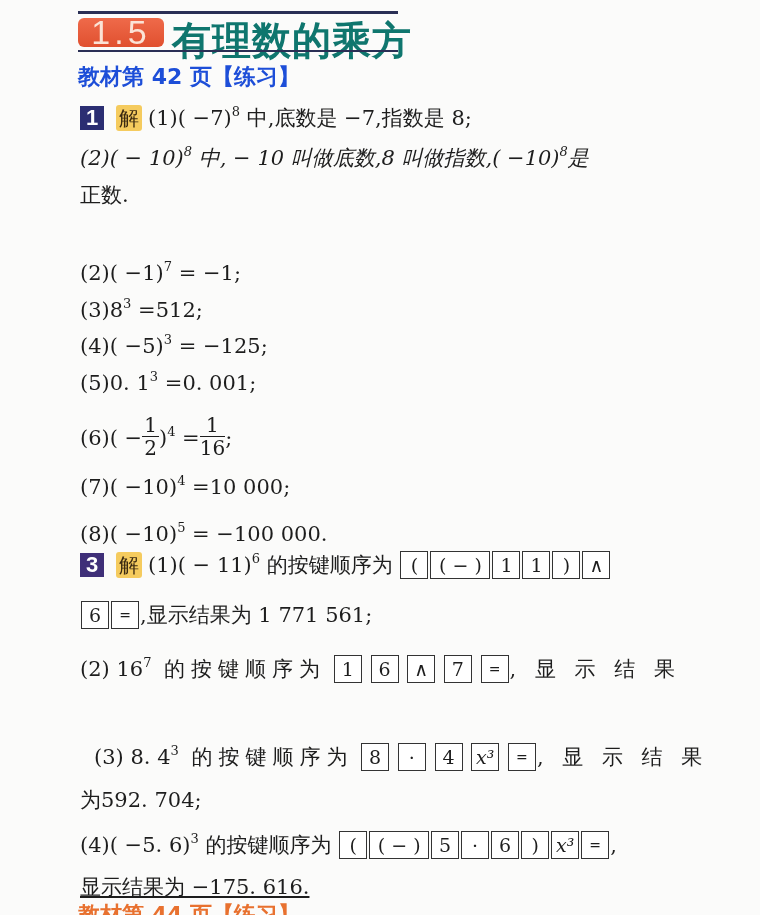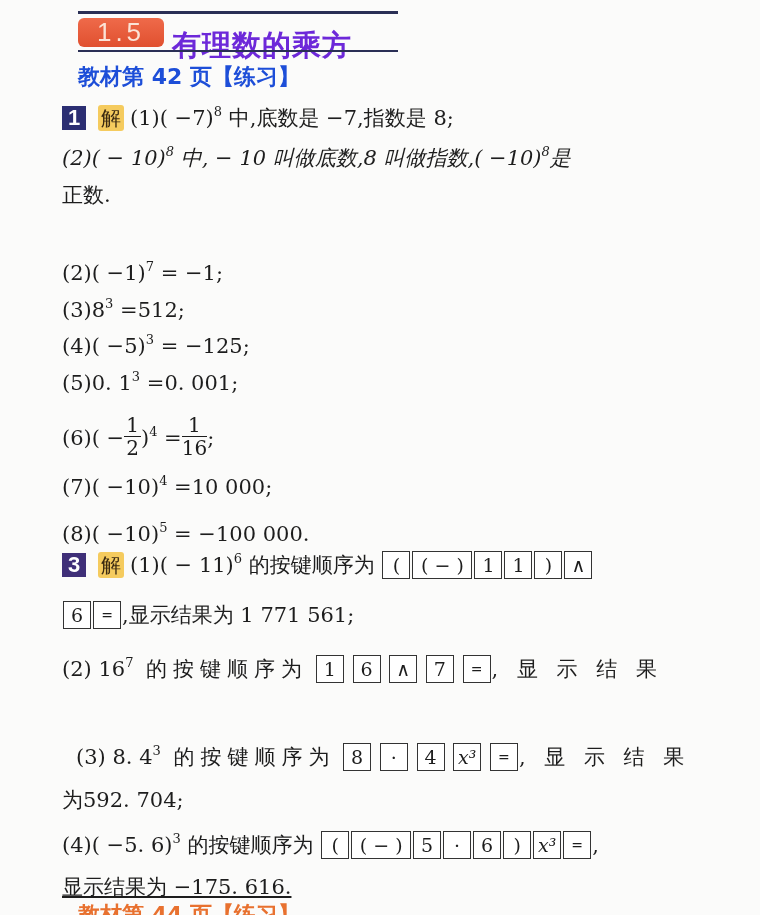--- a/index.html
+++ b/index.html
@@ -12,37 +12,37 @@
   }
   .page { position: absolute; left: 0; top: 0; width: 760px; height: 915px; }
 
   
   .title-rule-top { position: absolute; left: 78px; top: 11px; width: 320px; height: 3px; background: #2a2f55; }
   .title-rule-bottom { position: absolute; left: 78px; top: 50px; width: 320px; height: 2px; background: #2a2f55; }
   .section-badge {
     position: absolute; left: 78px; top: 18px; width: 86px; height: 29px;
     background: linear-gradient(#ef6a4a, #e0502f);
     border-radius: 6px;
-    color: #fbe3d6; font-family: "Liberation Sans", sans-serif; font-size: 26px; font-weight: normal;
+    color: #fbe3d6; font-family: "Liberation Sans", sans-serif; font-size: 34px; font-weight: normal;
     display: flex; align-items: center; justify-content: center; letter-spacing: 4px;
   }
   .title-text {
-    position: absolute; left: 172px; top: 26px;
-    font-family: "DejaVu Sans", sans-serif; font-weight: bold; font-size: 29px;
-    color: #6d28d9; letter-spacing: 1px;
+    position: absolute; left: 172px; top: 14px;
+    font-family: "DejaVu Sans", sans-serif; font-weight: bold; font-size: 39px;
+    color: #0f766e; letter-spacing: 1px;
   }
   .subheading {
     position: absolute; left: 78px; top: 62px;
     font-family: "DejaVu Sans", sans-serif; font-weight: bold; font-size: 22px;
     color: #1d4ed8;
   }
   .subheading-cut { position: absolute; left: 78px; top: 902px; font-family: "DejaVu Sans", sans-serif; font-weight: bold; font-size: 22px; color: #e8712f; height: 13px; overflow: hidden; line-height: 26px; }
 
   .line {
-    position: absolute; left: 62px;
+    position: absolute; left: 80px;
     font-size: 21px; white-space: nowrap; line-height: 30px;
   }
   .qnum {
     display: inline-block; width: 24px; height: 24px; line-height: 24px;
     background: #2b2e72; color: #fff; text-align: center;
     font-family: "Liberation Sans", sans-serif; font-weight: bold; font-size: 22px;
     vertical-align: middle; margin-right: 12px; position: relative; top: -2px;
   }
   .qnum.purple { background: #3f2f78; }
   .jie {

